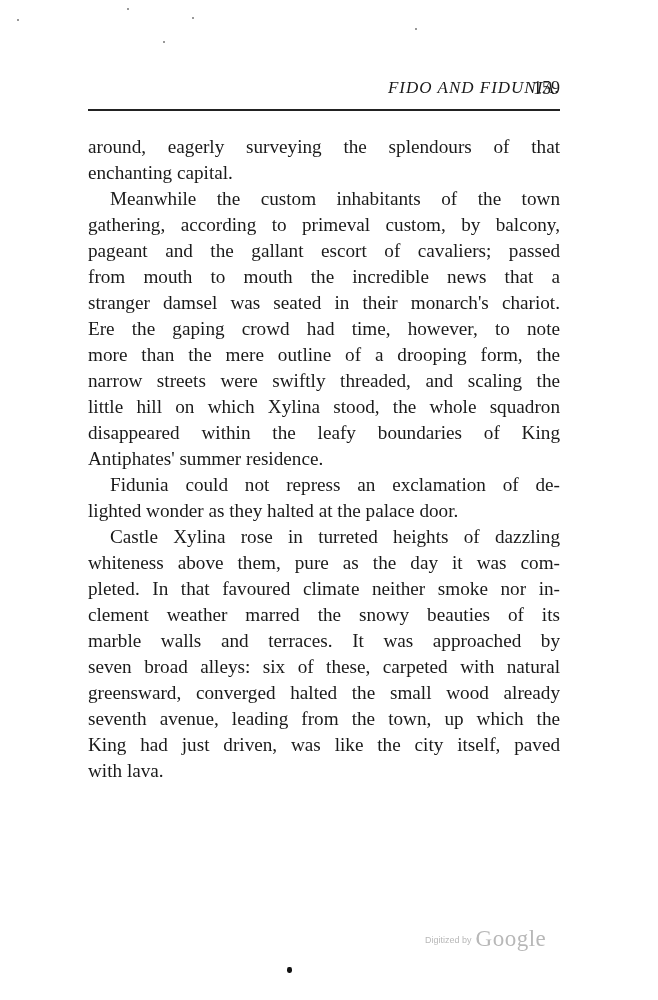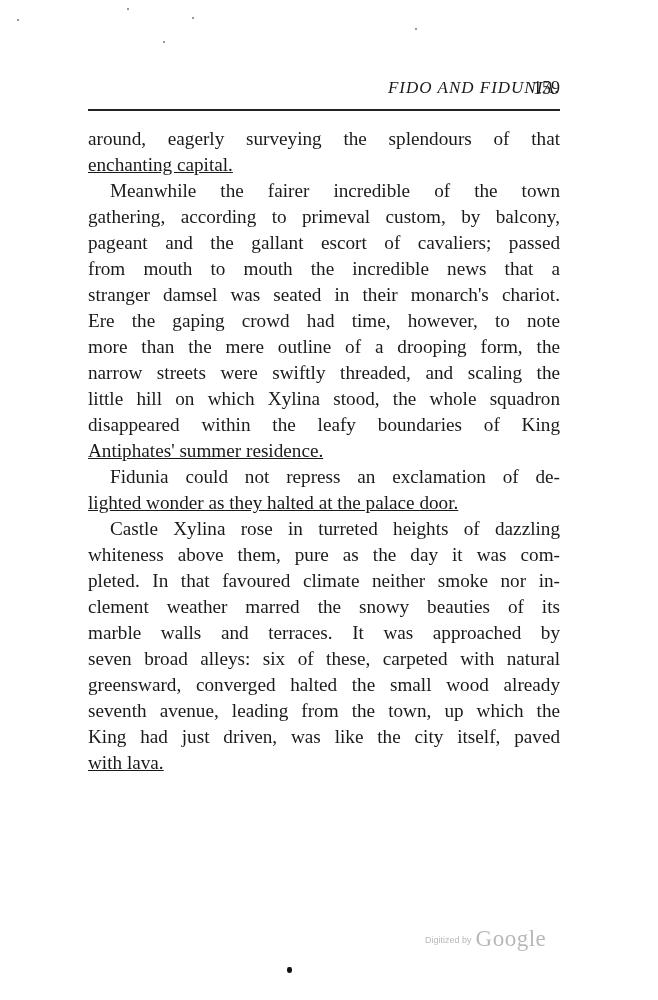--- a/index.html
+++ b/index.html
@@ -48,36 +48,35 @@
     .head-rule {
       position: absolute;
       top: 109px;
       left: 88px;
       width: 472px;
       height: 2px;
       background: #222;
     }
     .text-block {
       position: absolute;
-      top: 126px;
+      top: 134px;
       left: 88px;
       width: 472px;
       font-size: 19.2px;
       line-height: 26px;
     }
     .line {
       display: block;
       height: 26px;
       white-space: nowrap;
       text-align: justify;
       text-align-last: justify;
     }
     .line.last {
       text-align-last: left;
-      text-decoration: underline;
     }
     .line.indent {
       padding-left: 22px;
     }
     .watermark {
       position: absolute;
       top: 926px;
       left: 425px;
       color: #b8b8b8;
       white-space: nowrap;
@@ -114,21 +113,21 @@
 
 <div class="running-head">
   <span class="running-title">FIDO AND FIDUNIA.</span>
   <span class="page-number">159</span>
 </div>
 <div class="head-rule"></div>
 
 <div class="text-block" id="text-block">
     <span class="line">around, eagerly surveying the splendours of that</span>
     <span class="line last">enchanting capital.</span>
-    <span class="line indent">Meanwhile the fairer incredible of the town</span>
+    <span class="line indent">Meanwhile the custom inhabitants of the town</span>
     <span class="line">gathering, according to primeval custom, by balcony,</span>
     <span class="line">pageant and the gallant escort of cavaliers; passed</span>
     <span class="line">from mouth to mouth the incredible news that a</span>
     <span class="line">stranger damsel was seated in their monarch's chariot.</span>
     <span class="line">Ere the gaping crowd had time, however, to note</span>
     <span class="line">more than the mere outline of a drooping form, the</span>
     <span class="line">narrow streets were swiftly threaded, and scaling the</span>
     <span class="line">little hill on which Xylina stood, the whole squadron</span>
     <span class="line">disappeared within the leafy boundaries of King</span>
     <span class="line last">Antiphates' summer residence.</span>

